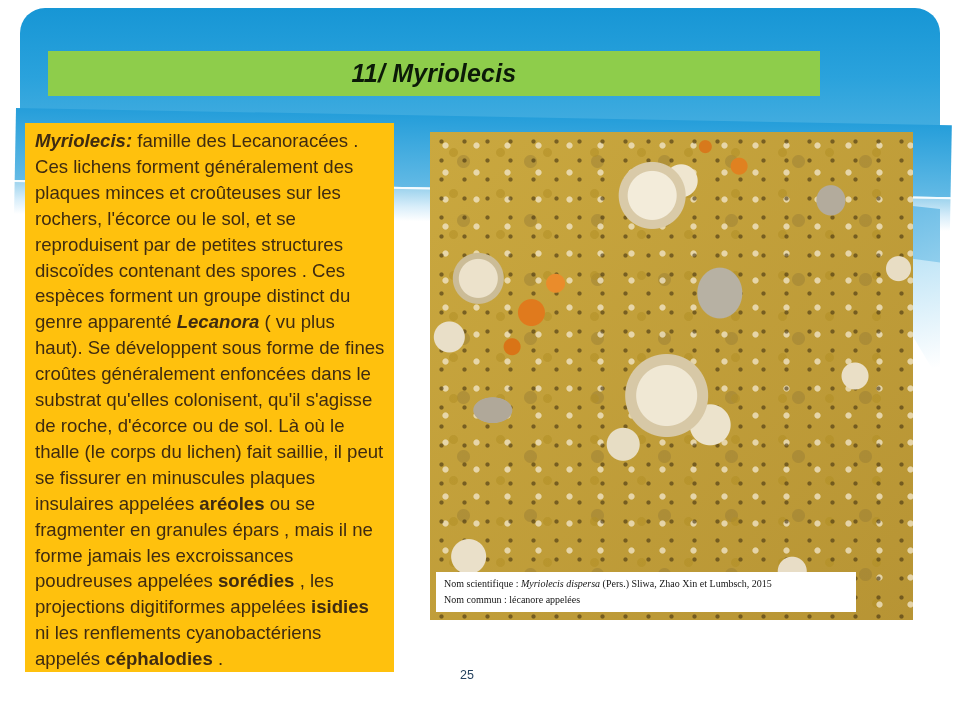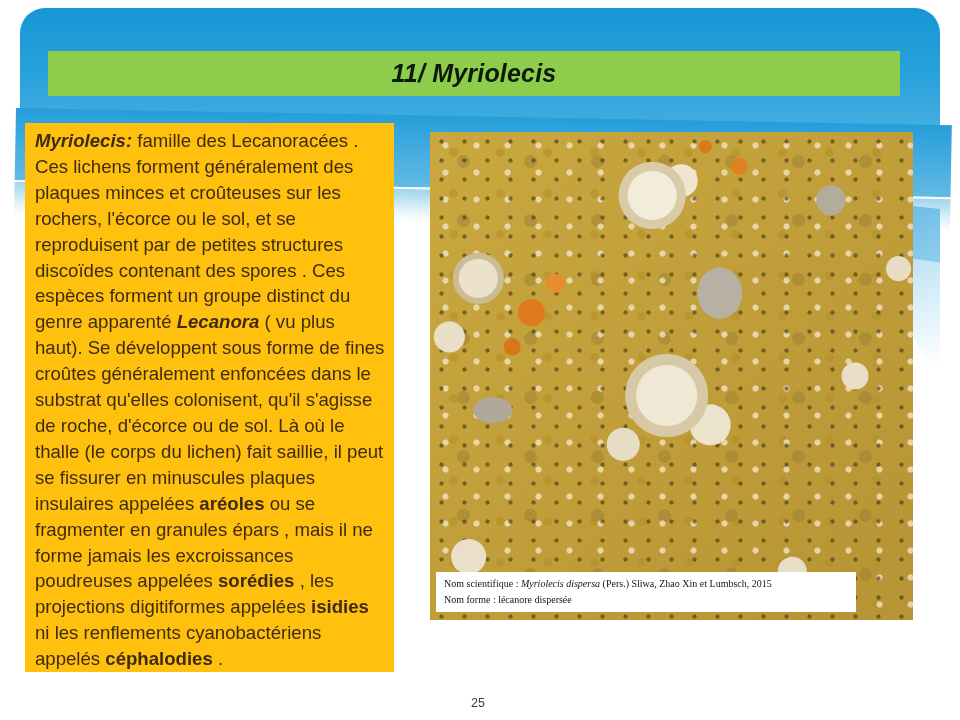--- a/index.html
+++ b/index.html
@@ -32,21 +32,21 @@
     clip-path:polygon(0 0,100% 12%,100% 100%,30% 40%);
   }
   .facet2{
     position:absolute;right:20px;top:252px;width:84px;height:130px;z-index:1;
     background:linear-gradient(170deg,#b7e1f5 0%,#ffffff 90%);
     clip-path:polygon(8% 0,100% 8%,100% 100%);
   }
 
   
   .title-bar{
-    position:absolute;left:48px;top:51px;width:852px;height:45px;z-index:3;
+    position:absolute;left:48px;top:51px;width:772px;height:45px;z-index:3;
     background:#8ecd4b;display:flex;align-items:center;justify-content:center;
   }
   .title-bar span{
     font-size:25px;font-weight:bold;font-style:italic;color:#0c1a08;
     letter-spacing:.2px;
   }
 
   
   .panel{
     position:absolute;left:25px;top:123px;width:369px;height:549px;z-index:3;
@@ -98,21 +98,21 @@
   
   .caption{
     position:absolute;left:6px;bottom:8px;width:420px;box-sizing:border-box;
     background:#ffffff;padding:4px 8px;color:#141414;
     font-family:"Liberation Serif", serif;font-size:10px;line-height:16px;
   }
   .cap-line{white-space:nowrap;overflow:hidden;}
 
   
   .page-num{
-    position:absolute;left:460px;top:696px;width:36px;text-align:center;z-index:3;
+    position:absolute;left:460px;top:668px;width:36px;text-align:left;z-index:3;
     color:#25425f;font-size:12.5px;
   }
 </style>
 </head>
 <body>
 
 <div class="slide">
 
   <div class="hero"></div>
 
@@ -127,19 +127,19 @@
     <span>11/ Myriolecis</span>
   </div>
 
   <div class="panel"><span class="bi">Myriolecis:</span><span> famille des Lecanoracées . Ces lichens forment généralement des plaques minces et croûteuses sur les rochers, l'écorce ou le sol, et se reproduisent par de petites structures discoïdes contenant des spores . Ces espèces forment un groupe distinct du genre apparenté </span><span class="bi">Lecanora</span><span> ( vu plus haut). Se développent sous forme de fines croûtes généralement enfoncées dans le substrat qu'elles colonisent, qu'il s'agisse de roche, d'écorce ou de sol. Là où le thalle (le corps du lichen) fait saillie, il peut se fissurer en minuscules plaques insulaires appelées </span><span style="font-weight: bold;">aréoles</span><span> ou se fragmenter en granules épars , mais il ne forme jamais les excroissances poudreuses appelées </span><span style="font-weight: bold;">sorédies</span><span> , les projections digitiformes appelées </span><span style="font-weight: bold;">isidies</span><span> ni les renflements cyanobactériens appelés </span><span style="font-weight: bold;">céphalodies</span><span> .</span></div>
 
   <figure class="photo" aria-label="Macro photograph of yellow and orange crustose lichens with cream-white rosettes on rock">
     <div class="caption">
       <div class="cap-line">
         <span>Nom scientifique : </span><i>Myriolecis dispersa</i><span> (Pers.) Sliwa, Zhao Xin et Lumbsch, 2015</span>
       </div>
-      <div class="cap-line">Nom forme : lécanore dispersée</div>
+      <div class="cap-line">Nom commun : lécanore appelées</div>
     </div>
   </figure>
 
   <div class="page-num">25</div>
 
 </div>
 
 </body></html>

